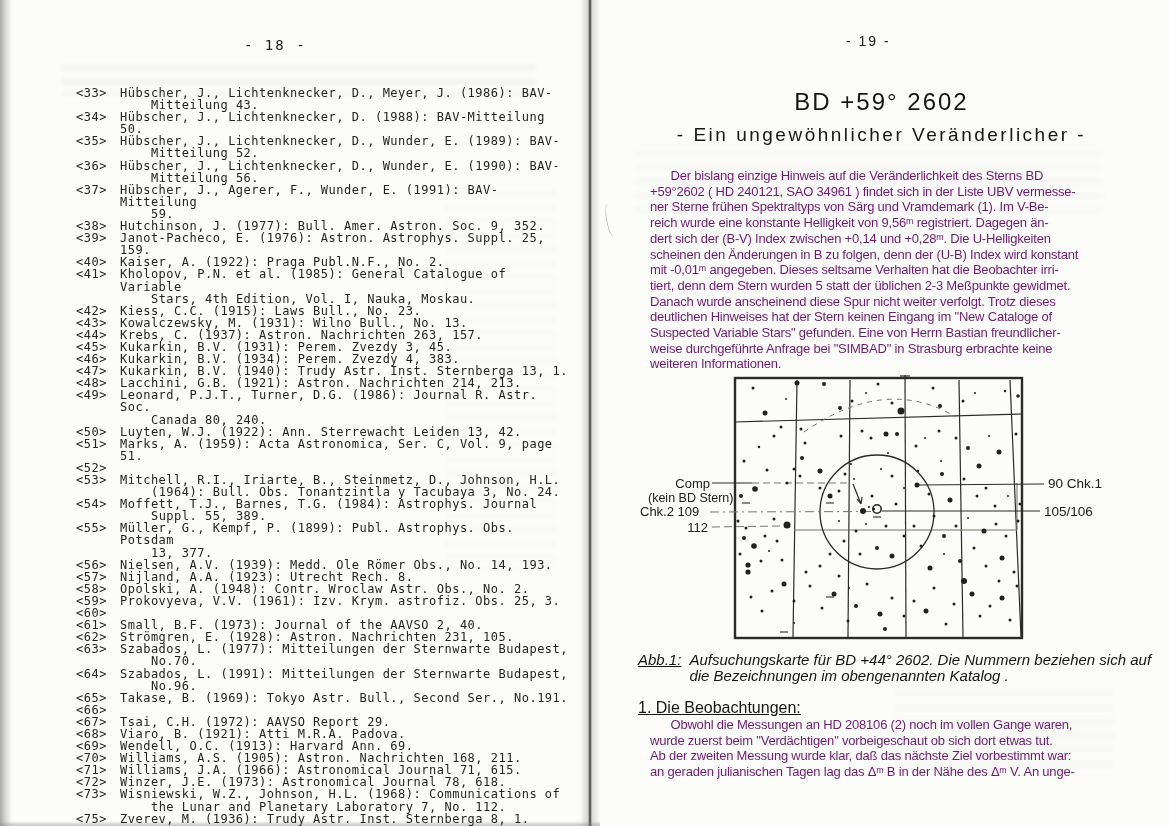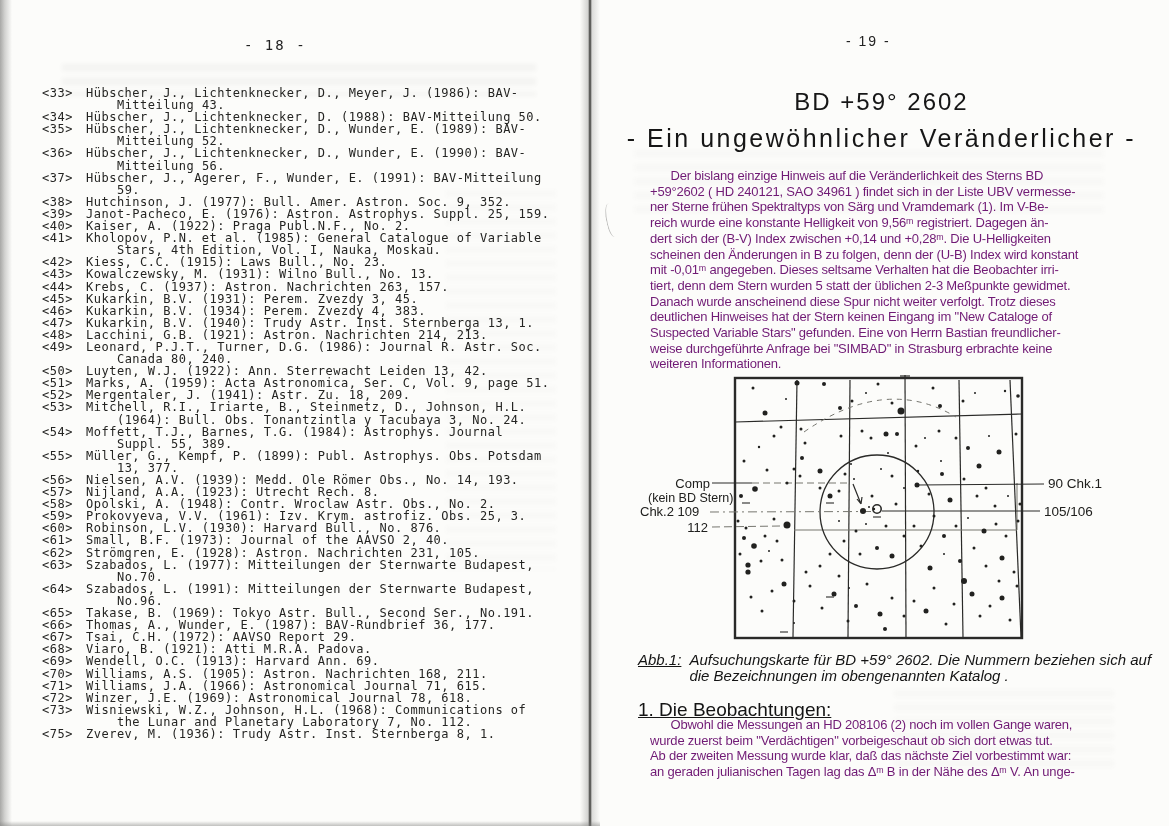--- a/index.html
+++ b/index.html
@@ -24,36 +24,36 @@
 
   .page-number{position:absolute;font-size:14px;letter-spacing:2px;color:#222;}
   #page-left .page-number{left:238px;top:37px;font-family:"DejaVu Sans Mono",monospace;}
   #page-right .page-number{left:252px;top:33px;}
 
   
   #ref-list{position:absolute;left:36px;top:87px;right:8px;
     font-family:"DejaVu Sans Mono","Liberation Mono",monospace;
     font-size:12px;line-height:12.1px;letter-spacing:.5px;color:#242422;}
   .ref-row{display:flex;align-items:flex-start;}
-  .ref-num{flex:0 0 44px;white-space:pre;}
+  .ref-num{flex:0 0 44px;white-space:pre;margin-left:34px;}
   .ref-text{white-space:pre-wrap;}
 
   
   .title{position:absolute;left:0;width:100%;text-align:center;color:#161616;}
   #title-main{top:88px;font-size:24px;letter-spacing:2px;}
-  #title-sub{top:124px;font-size:25px;letter-spacing:2.5px;}
+  #title-sub{top:124px;font-size:19px;letter-spacing:2.5px;}
   .body-text{position:absolute;left:56px;white-space:pre;
     font-size:13px;line-height:15.7px;letter-spacing:-.2px;color:#701a75;}
   #para1{top:168px;}
   #para2{top:717px;}
   #caption{position:absolute;left:44px;top:652px;display:flex;
     font-style:italic;font-size:15px;line-height:16px;color:#141414;}
   #caption .cap-label{text-decoration:underline;margin-right:8px;white-space:pre;}
   #caption .cap-text{white-space:pre;}
-  #section-heading{position:absolute;left:44px;top:699px;font-size:19px;
+  #section-heading{position:absolute;left:44px;top:699px;font-size:16px;
     text-decoration:underline;color:#141414;}
 
   
   #figure{position:absolute;left:40px;top:375px;width:480px;height:272px;}
   #figure svg{width:100%;height:100%;overflow:visible;}
   #figure text{font-family:"Liberation Sans","DejaVu Sans",sans-serif;fill:#20201e;}
   .chart-stroke{stroke:#2a2a28;fill:none;}
   .chart-light{stroke:#76766f;fill:none;}
   #stars circle{fill:#21211f;}
 </style>
@@ -148,21 +148,20 @@
         <div class="ref-row">
           <span class="ref-num">&lt;50&gt;</span>
           <span class="ref-text">Luyten, W.J. (1922): Ann. Sterrewacht Leiden 13, 42.</span>
         </div>
         <div class="ref-row">
           <span class="ref-num">&lt;51&gt;</span>
           <span class="ref-text">Marks, A. (1959): Acta Astronomica, Ser. C, Vol. 9, page 51.</span>
         </div>
         <div class="ref-row">
           <span class="ref-num">&lt;52&gt;</span>
-          <span class="ref-text">Mergentaler, J. (1941): Astr. Zu. 18, 209.</span>
         </div>
         <div class="ref-row">
           <span class="ref-num">&lt;53&gt;</span>
           <span class="ref-text">Mitchell, R.I., Iriarte, B., Steinmetz, D., Johnson, H.L.
     (1964): Bull. Obs. Tonantzintla y Tacubaya 3, No. 24.</span>
         </div>
         <div class="ref-row">
           <span class="ref-num">&lt;54&gt;</span>
           <span class="ref-text">Moffett, T.J., Barnes, T.G. (1984): Astrophys. Journal
     Suppl. 55, 389.</span>
@@ -183,21 +182,20 @@
         <div class="ref-row">
           <span class="ref-num">&lt;58&gt;</span>
           <span class="ref-text">Opolski, A. (1948): Contr. Wroclaw Astr. Obs., No. 2.</span>
         </div>
         <div class="ref-row">
           <span class="ref-num">&lt;59&gt;</span>
           <span class="ref-text">Prokovyeva, V.V. (1961): Izv. Krym. astrofiz. Obs. 25, 3.</span>
         </div>
         <div class="ref-row">
           <span class="ref-num">&lt;60&gt;</span>
-          <span class="ref-text">Robinson, L.V. (1930): Harvard Bull., No. 876.</span>
         </div>
         <div class="ref-row">
           <span class="ref-num">&lt;61&gt;</span>
           <span class="ref-text">Small, B.F. (1973): Journal of the AAVSO 2, 40.</span>
         </div>
         <div class="ref-row">
           <span class="ref-num">&lt;62&gt;</span>
           <span class="ref-text">Strömgren, E. (1928): Astron. Nachrichten 231, 105.</span>
         </div>
         <div class="ref-row">
@@ -209,21 +207,20 @@
           <span class="ref-num">&lt;64&gt;</span>
           <span class="ref-text">Szabados, L. (1991): Mitteilungen der Sternwarte Budapest,
     No.96.</span>
         </div>
         <div class="ref-row">
           <span class="ref-num">&lt;65&gt;</span>
           <span class="ref-text">Takase, B. (1969): Tokyo Astr. Bull., Second Ser., No.191.</span>
         </div>
         <div class="ref-row">
           <span class="ref-num">&lt;66&gt;</span>
-          <span class="ref-text">Thomas, A., Wunder, E. (1987): BAV-Rundbrief 36, 177.</span>
         </div>
         <div class="ref-row">
           <span class="ref-num">&lt;67&gt;</span>
           <span class="ref-text">Tsai, C.H. (1972): AAVSO Report 29.</span>
         </div>
         <div class="ref-row">
           <span class="ref-num">&lt;68&gt;</span>
           <span class="ref-text">Viaro, B. (1921): Atti M.R.A. Padova.</span>
         </div>
         <div class="ref-row">
@@ -233,21 +230,21 @@
         <div class="ref-row">
           <span class="ref-num">&lt;70&gt;</span>
           <span class="ref-text">Williams, A.S. (1905): Astron. Nachrichten 168, 211.</span>
         </div>
         <div class="ref-row">
           <span class="ref-num">&lt;71&gt;</span>
           <span class="ref-text">Williams, J.A. (1966): Astronomical Journal 71, 615.</span>
         </div>
         <div class="ref-row">
           <span class="ref-num">&lt;72&gt;</span>
-          <span class="ref-text">Winzer, J.E. (1969): Astronomical Journal 78, 618.</span>
+          <span class="ref-text">Winzer, J.E. (1973): Astronomical Journal 78, 618.</span>
         </div>
         <div class="ref-row">
           <span class="ref-num">&lt;73&gt;</span>
           <span class="ref-text">Wisniewski, W.Z., Johnson, H.L. (1968): Communications of
     the Lunar and Planetary Laboratory 7, No. 112.</span>
         </div>
         <div class="ref-row">
           <span class="ref-num">&lt;75&gt;</span>
           <span class="ref-text">Zverev, M. (1936): Trudy Astr. Inst. Sternberga 8, 1.</span>
         </div>
@@ -471,21 +468,21 @@
         <text x="14" y="127" font-size="12.5">(kein BD Stern)</text>
         <text x="6" y="141" font-size="13">Chk.2 109</text>
         <text x="74" y="157" text-anchor="end" font-size="13">112</text>
         <text x="414" y="113" font-size="13.5">90 Chk.1</text>
         <text x="410" y="141" font-size="13.5">105/106</text>
       </svg>
     </div>
 
     <div id="caption">
       <span class="cap-label">Abb.1:</span>
-      <span class="cap-text">Aufsuchungskarte für BD +59° 2602. Die Nummern beziehen sich auf
+      <span class="cap-text">Aufsuchungskarte für BD +44° 2602. Die Nummern beziehen sich auf
 die Bezeichnungen im obengenannten Katalog .</span>
     </div>
 
     <div id="section-heading">1. Die Beobachtungen:</div>
     <div class="body-text" id="para2">      Obwohl die Messungen an HD 208106 (2) noch im vollen Gange waren,
 wurde zuerst beim "Verdächtigen" vorbeigeschaut ob sich dort etwas tut.
 Ab der zweiten Messung wurde klar, daß das nächste Ziel vorbestimmt war:
 an geraden julianischen Tagen lag das Δᵐ B in der Nähe des Δᵐ V. An unge-</div>
   </div>
 

